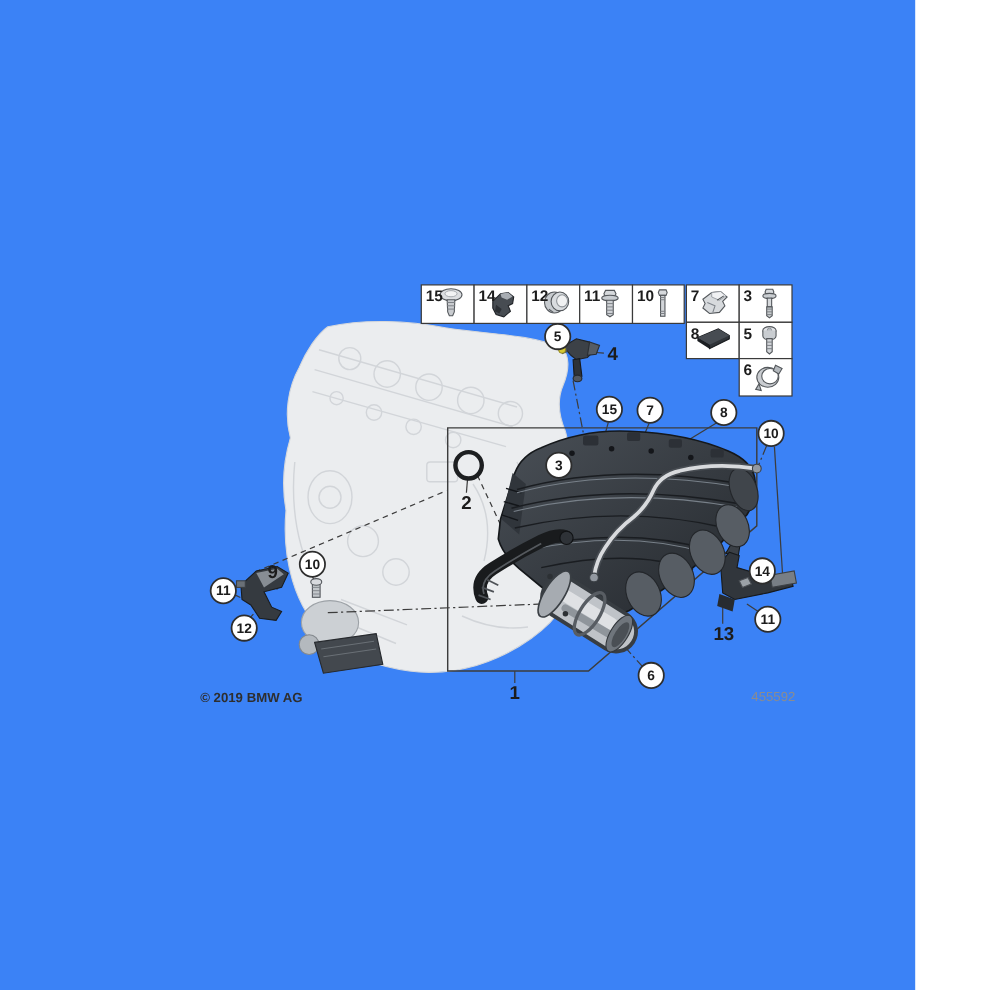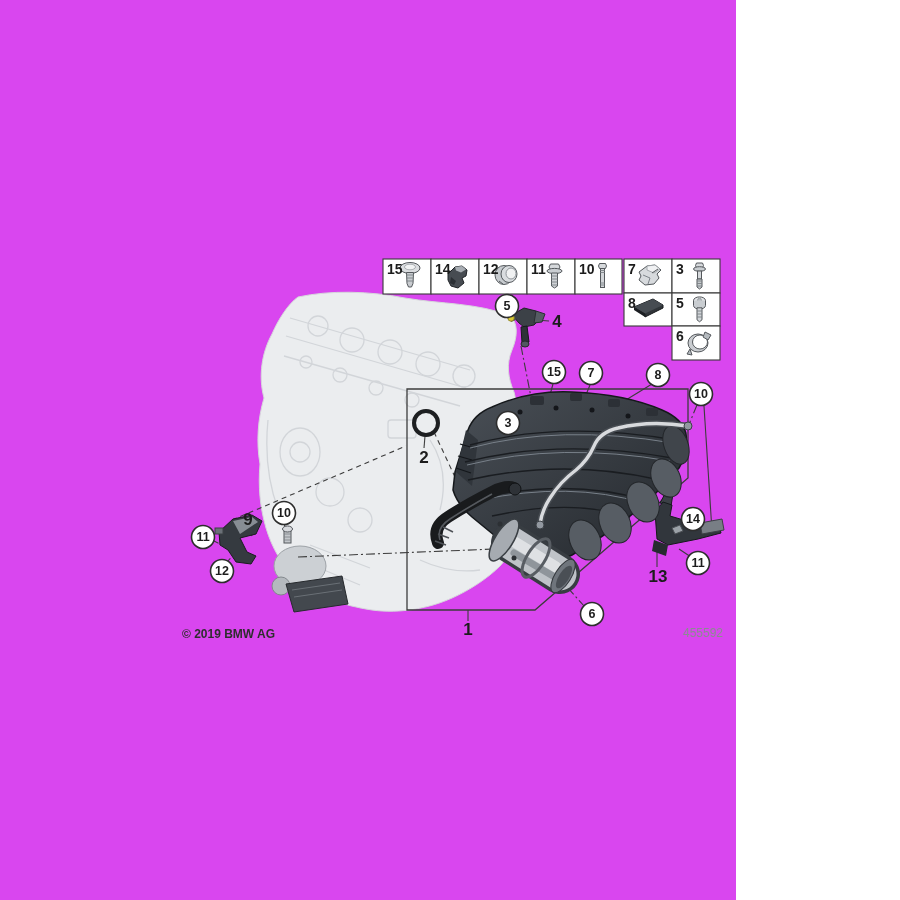--- a/index.html
+++ b/index.html
@@ -1,16 +1,16 @@
 <!DOCTYPE html>
 <html><head>
 <meta charset="utf-8">
 <style>
   html,body{margin:0;padding:0;background:#fff;}
-  .stage{position:relative;width:736px;height:900px;background:#d946ef;overflow:hidden;
+  .stage{position:relative;width:832px;height:900px;background:#3b82f6;overflow:hidden;
          font-family:"Liberation Sans",sans-serif;}
   svg text{font-family:"Liberation Sans",sans-serif;fill:#1c1c1c;}
   .cellnum{font-weight:bold;font-size:14px;}
   .conum{font-weight:bold;font-size:12.5px;text-anchor:middle;}
   .biglabel{font-weight:bold;font-size:17px;text-anchor:middle;}
   .copyright{font-weight:bold;font-size:12px;fill:#2e2e2e;}
   .docnum{font-size:12px;fill:#8a8c90;}
 </style>
 </head>
 <body>

